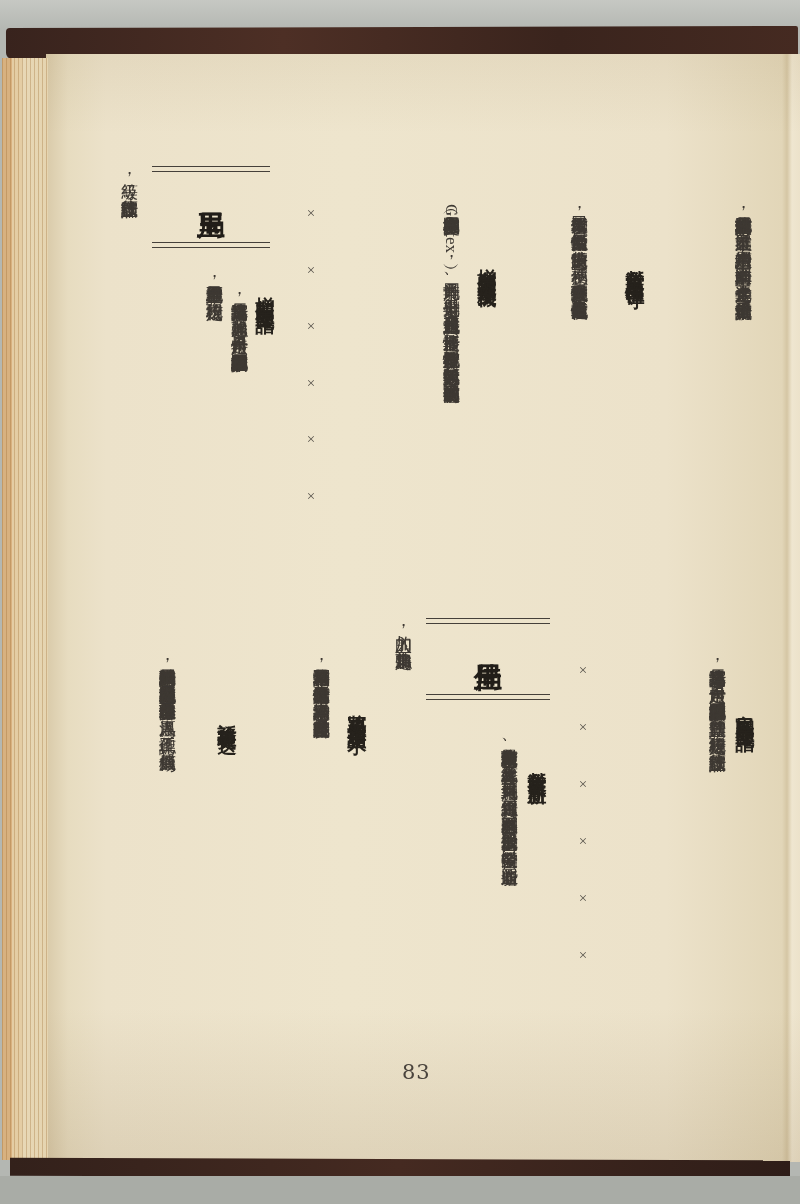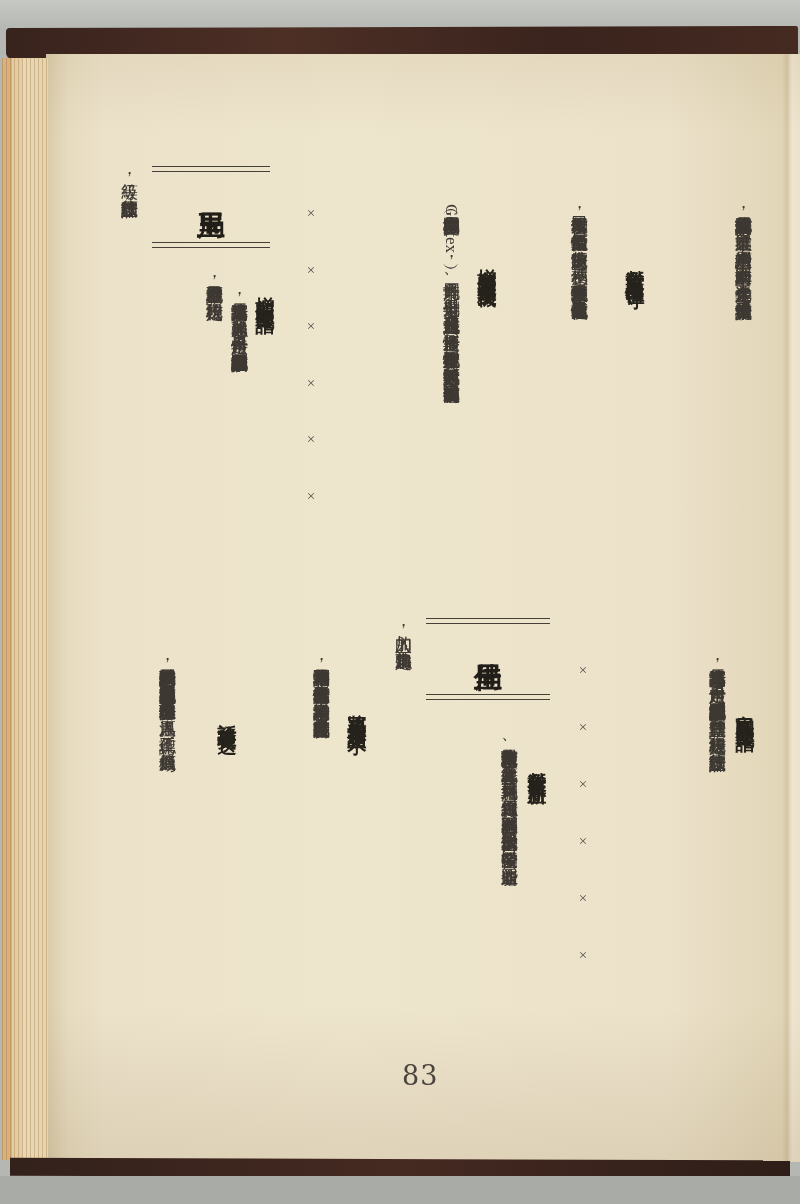--- a/index.html
+++ b/index.html
@@ -29,21 +29,21 @@
   .v p{margin:0;padding:0;}
   .pitch25{line-height:25px;}
   .h{position:absolute;writing-mode:vertical-rl;text-orientation:mixed;
      font-size:19px;font-weight:700;color:#26221c;letter-spacing:2.5px;}
   .xdiv{position:absolute;display:flex;flex-direction:column;justify-content:space-between;
      align-items:center;width:26px;color:#57524b;font-size:15px;}
   .bbox{position:absolute;display:flex;flex-direction:column;justify-content:space-between;}
   .rule{height:4px;border-top:1.5px solid #45403a;border-bottom:1px solid #45403a;}
   .btitle{align-self:center;writing-mode:vertical-rl;height:34px;font-size:28px;font-weight:700;
      color:#211d18;}
-  .pgnum{position:absolute;left:402px;top:1060px;font-size:27px;color:#4a443d;
+  .pgnum{position:absolute;left:402px;top:1060px;font-size:21px;color:#4a443d;
      font-family:"DejaVu Serif",serif;letter-spacing:1px;}
 </style>
 </head>
 <body>
 
 <div id="frame">
   <div class="bg-top"></div>
   <div class="cover-top"></div>
   <div class="teal-edge"></div>
   <div class="page"></div>

